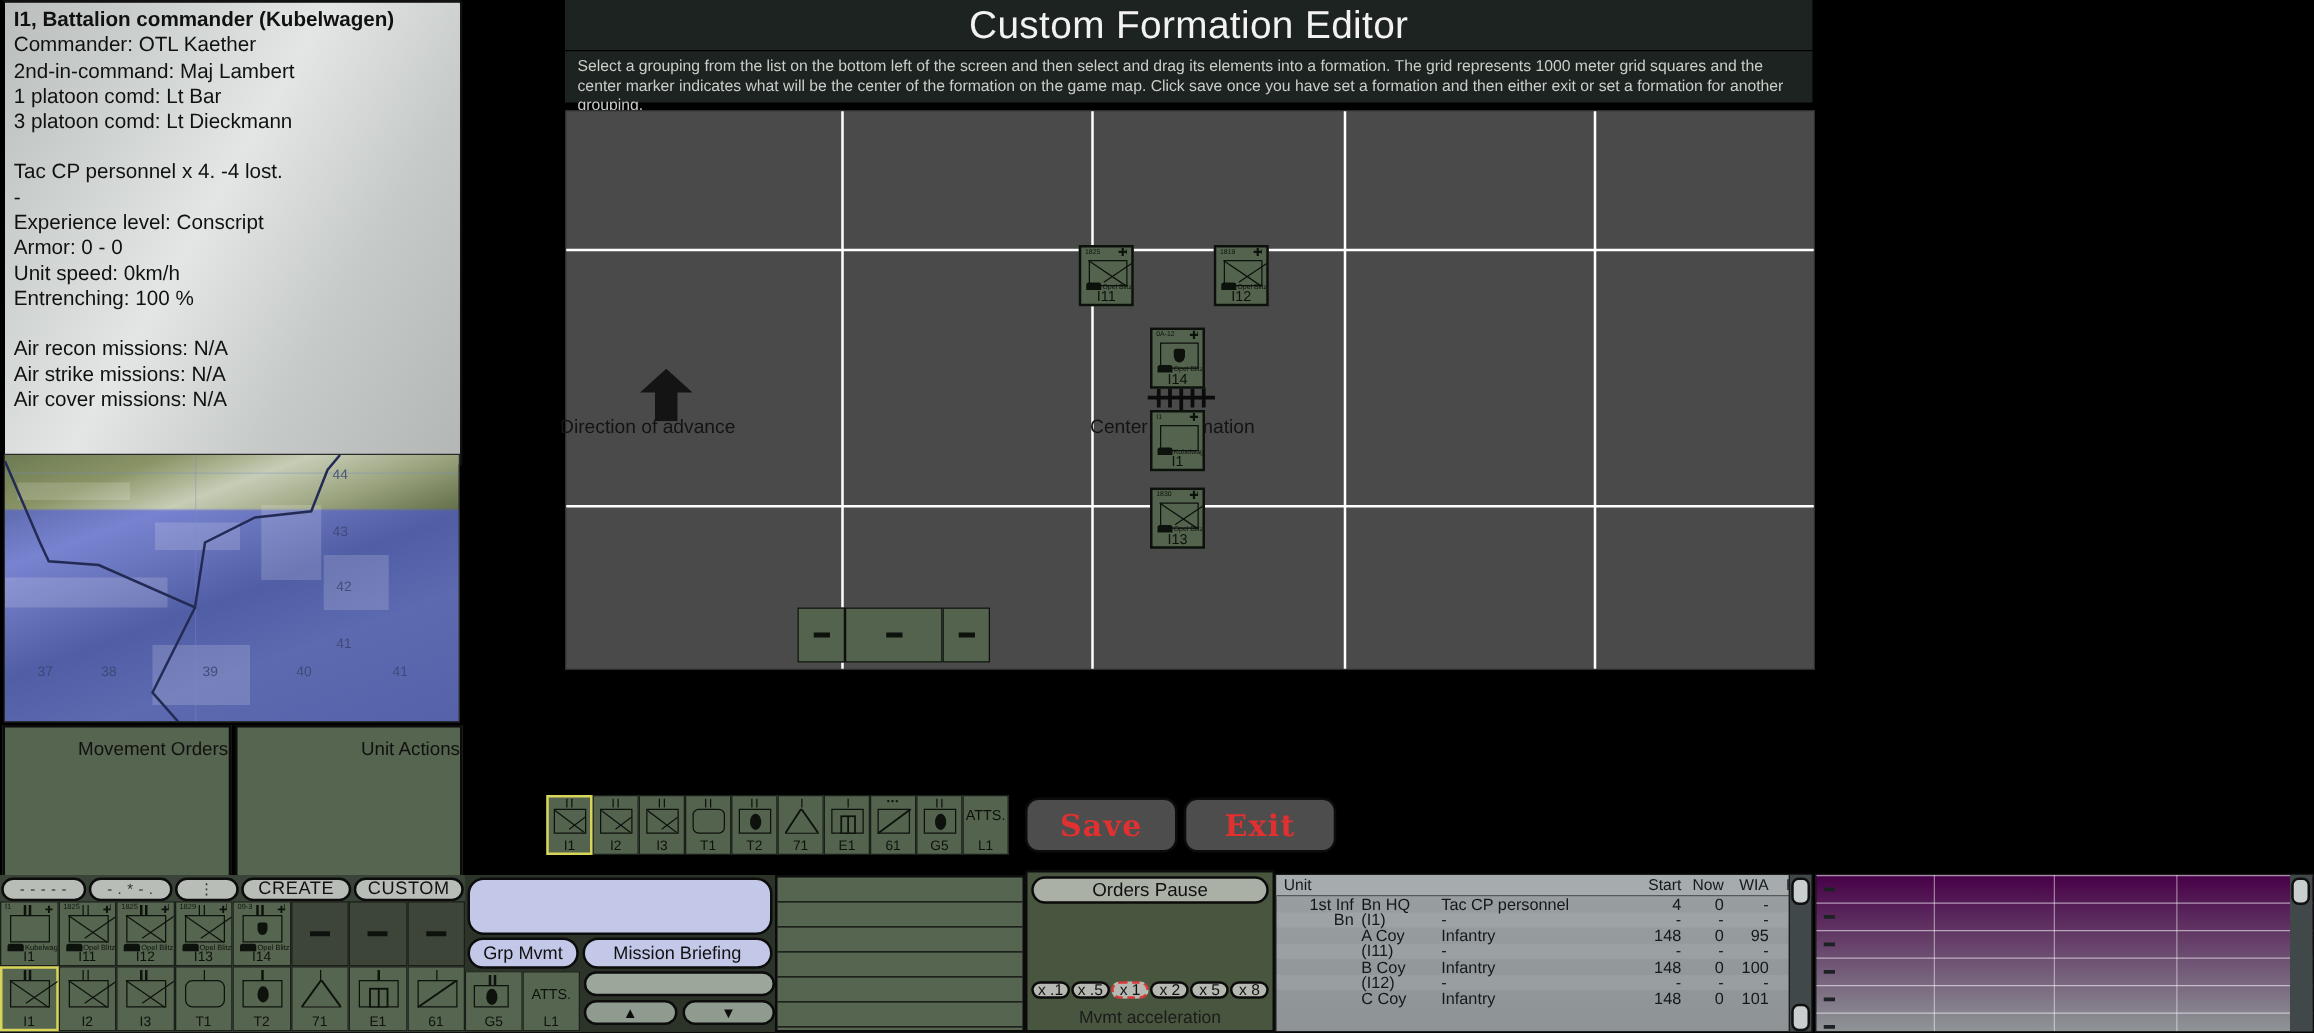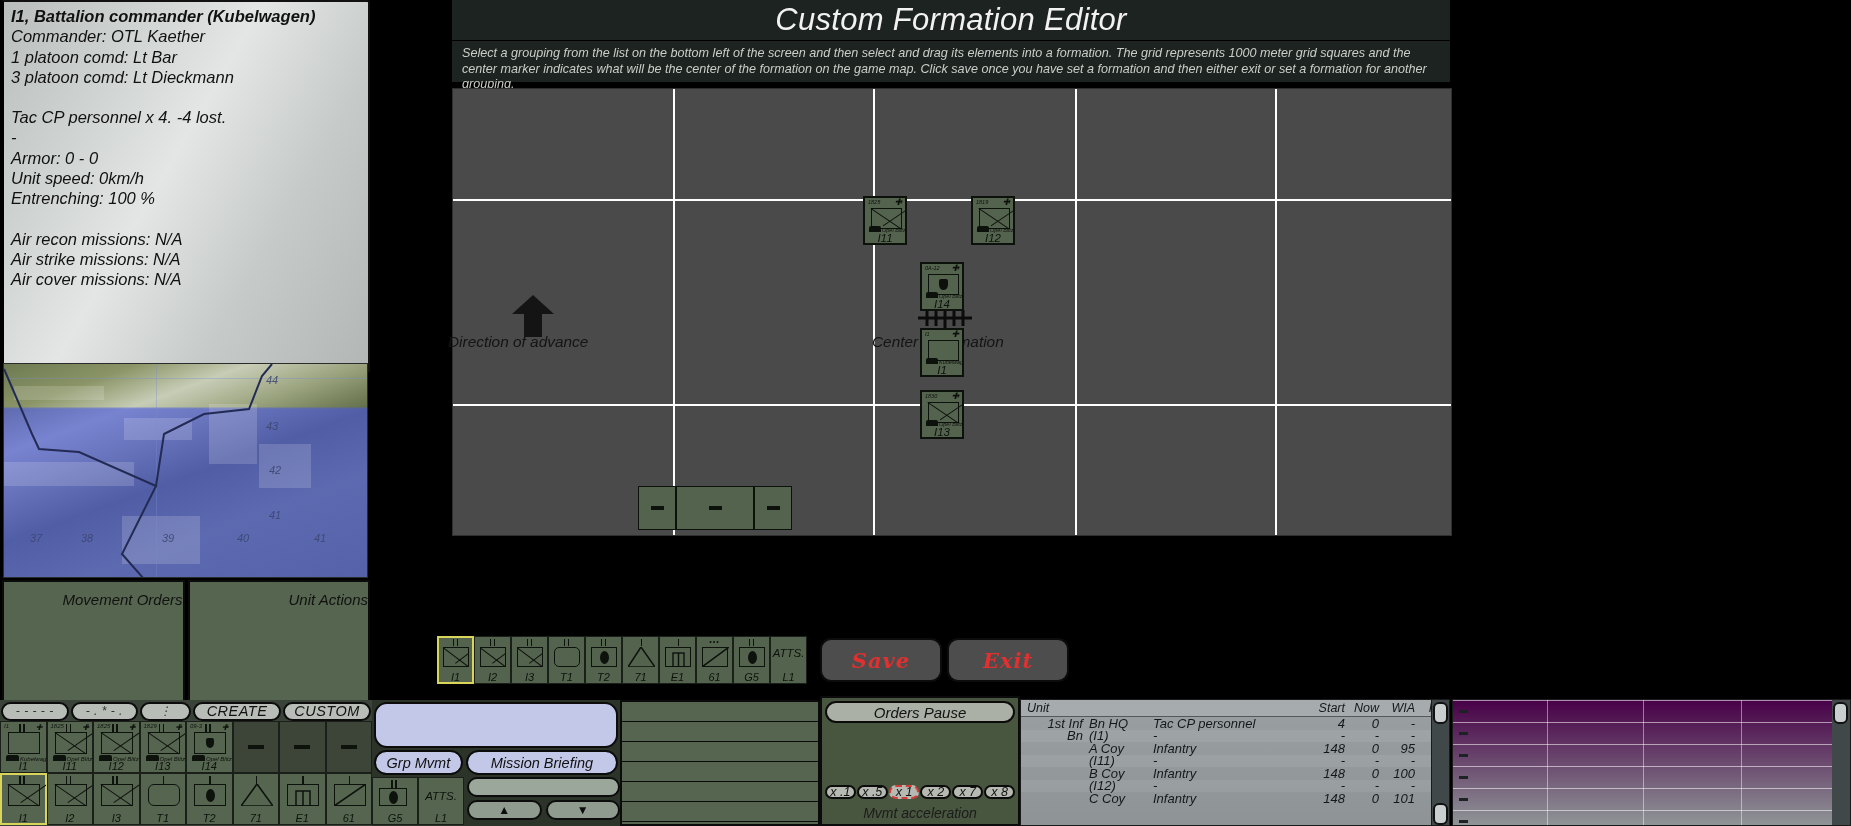--- a/index.html
+++ b/index.html
@@ -2,21 +2,21 @@
 <html><head>
 <meta charset="utf-8">
 <style>
   * { box-sizing: border-box; margin: 0; padding: 0; }
   html, body {
     width: 1851px; height: 826px;
     background: #000;
     font-family: "Liberation Sans", sans-serif;
     overflow: hidden;
   }
-  #root { position: relative; width: 1851px; height: 826px; background: #000; font-style: italic; }
+  #root { position: relative; width: 1851px; height: 826px; background: #000; }
 
   
   .tooltip-panel {
     position: absolute; left: 0; top: 0; width: 370px; height: 373px;
     background: linear-gradient(120deg,#b9bdbc 0%,#cfd3d2 25%,#e3e6e5 45%,#c6cac9 70%,#b2b6b5 100%);
     border: 2px solid #111; border-left: 4px solid #000;
     border-radius: 3px;
     padding: 4px 8px 4px 7px;
     font-size: 16.5px; color: #111; line-height: 20.3px;
     overflow: hidden;
@@ -213,40 +213,42 @@
   .tb-cell .tsym.rr { border-radius:5px; }
   .tb-cell .tsym.oval { display:flex; align-items:center; justify-content:center; }
   .tb-cell .tsym.oval::after { content:""; width:9px; height:13px; background:#0e120d; border-radius:50%; }
   .tb-cell .tlabel { position:absolute; bottom:0; left:0; right:0; text-align:center; font-size:11px; color:#0e120d; }
   .tb-cell .tatts { position:absolute; top:10px; left:0; right:0; text-align:center; font-size:11.5px; color:#0e120d; }
 
   .fe-btn {
     position:absolute; top:638px; height:44px; background:#4d4d4d;
     border:2px solid #0c0c0c; border-radius:11px;
     display:flex; align-items:center; justify-content:center;
-    font-family:"DejaVu Serif", serif; font-weight:bold; font-size:21px; color:#e03030;
+    font-family:"DejaVu Serif", serif; font-weight:bold; font-size:24px; color:#e03030;
     letter-spacing:1px;
   }
   #save-btn { left:820px; width:122px; }
   #exit-btn { left:947px; width:122px; }
 </style>
 </head>
 <body>
 
 <div id="root">
 
   <div class="tooltip-panel">
     <div class="tt-title">I1, Battalion commander (Kubelwagen)</div>
     <div id="tooltip-lines">
         <div>Commander: OTL Kaether</div>
+        <div>2nd-in-command: Maj Lambert</div>
         <div>1 platoon comd: Lt Bar</div>
         <div>3 platoon comd: Lt Dieckmann</div>
         <div class="tt-blank"></div>
         <div>Tac CP personnel x 4. -4 lost.</div>
         <div>-</div>
+        <div>Experience level: Conscript</div>
         <div>Armor: 0 - 0</div>
         <div>Unit speed: 0km/h</div>
         <div>Entrenching: 100 %</div>
         <div class="tt-blank"></div>
         <div>Air recon missions: N/A</div>
         <div>Air strike missions: N/A</div>
         <div>Air cover missions: N/A</div>
       </div>
   </div>
 
@@ -462,21 +464,21 @@
     <div class="lrow"></div>
   </div>
 
   <div class="pause-panel">
     <div class="pause-title">Orders Pause</div>
     <div class="ta-row" id="time-accel-row">
         <div class="ta-btn">x .1</div>
         <div class="ta-btn">x .5</div>
         <div class="ta-btn active">x 1</div>
         <div class="ta-btn">x 2</div>
-        <div class="ta-btn">x 7</div>
+        <div class="ta-btn">x 5</div>
         <div class="ta-btn">x 8</div>
       </div>
     <div class="ta-label">Mvmt acceleration</div>
   </div>
 
   <div class="unit-table">
     <div class="ut-head">
       <span class="c1" style="text-align:left;padding-left:6px;">Unit</span>
       <span class="c2"></span>
       <span class="c3"></span>

